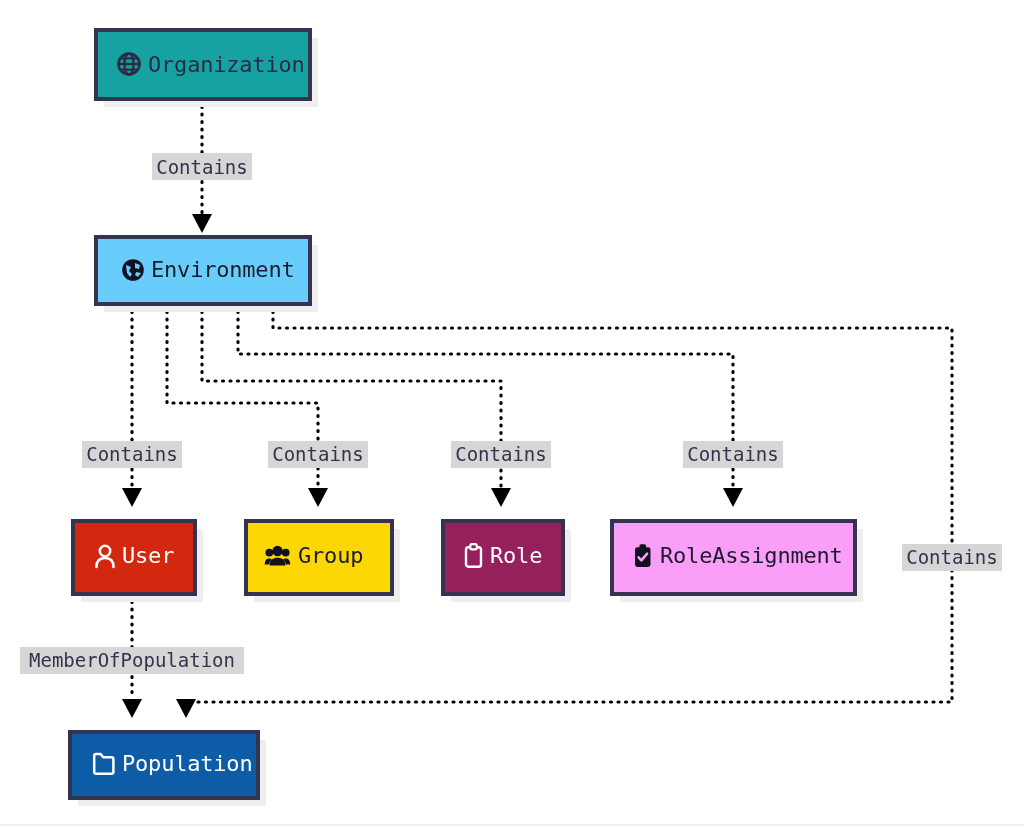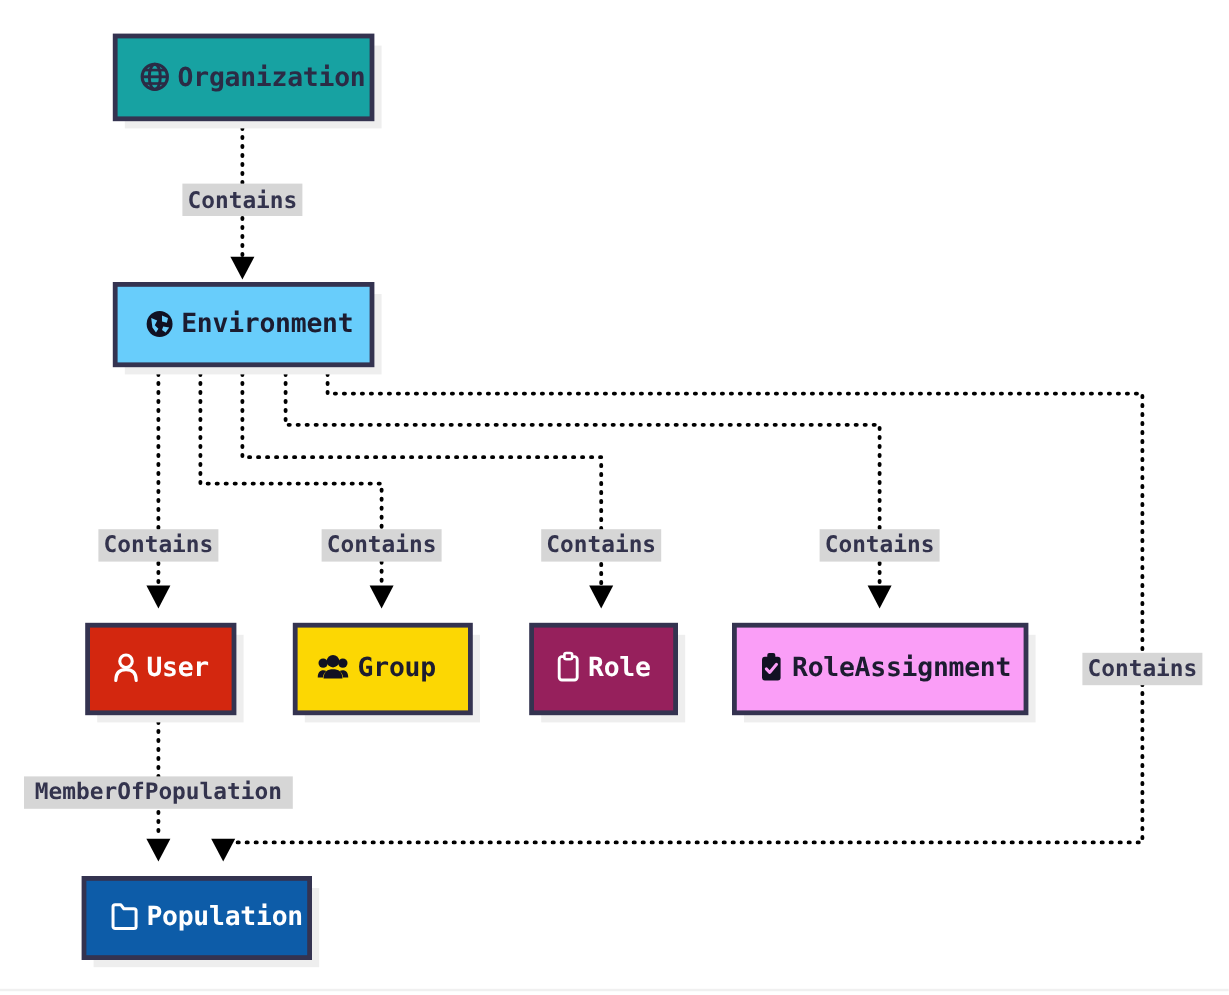--- a/index.html
+++ b/index.html
@@ -10,21 +10,20 @@
   body {
     width: 1024px;
     height: 829px;
     font-family: "DejaVu Sans Mono", "Liberation Mono", monospace;
     overflow: hidden;
   }
   #diagram-root {
     position: relative;
     width: 1024px;
     height: 700px;
-    font-weight: bold;
   }
   svg.diagram-svg {
     position: absolute;
     top: 0;
     left: 0;
     width: 1024px;
     height: 829px;
     display: block;
   }
   .node-shadow {

